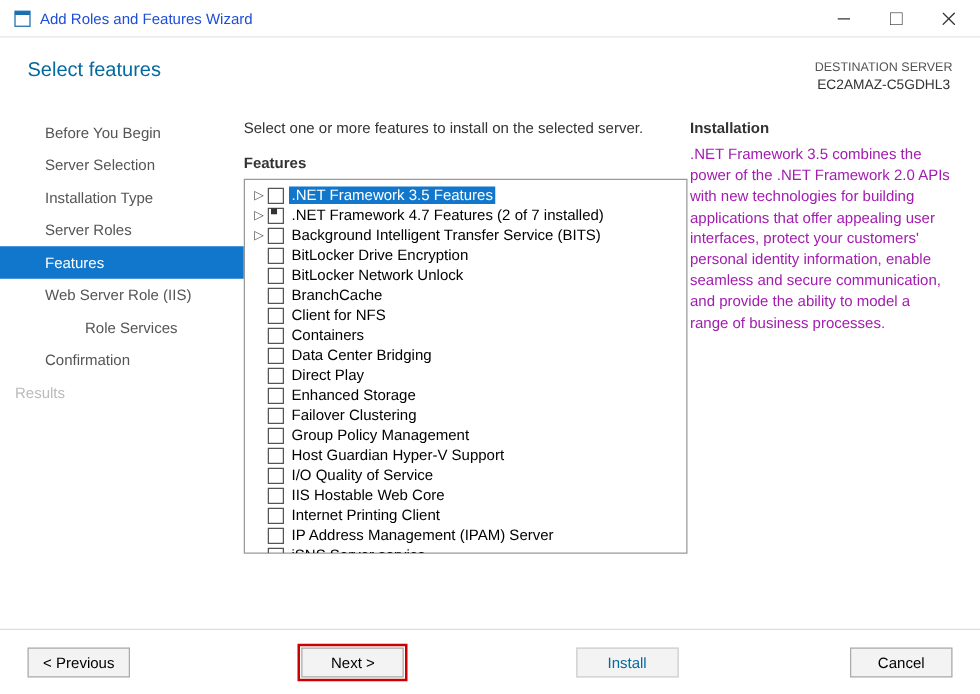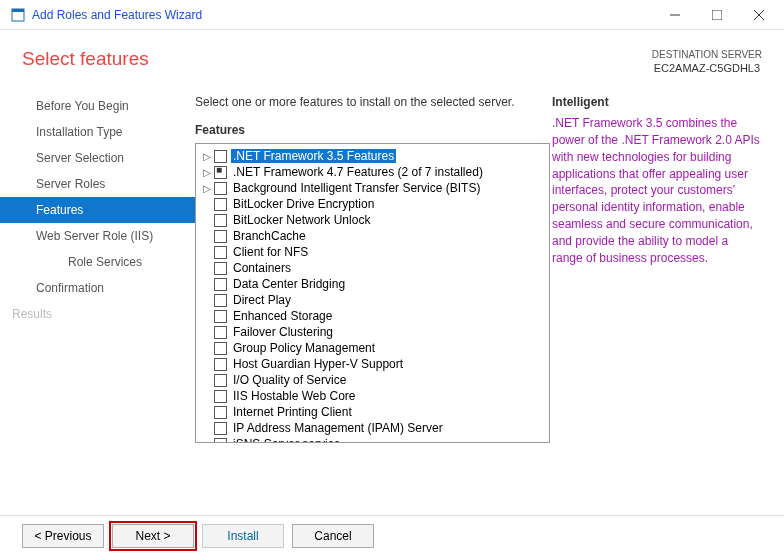--- a/index.html
+++ b/index.html
@@ -6,21 +6,21 @@
 body { background: #fff; width: 784px; height: 555px; overflow: hidden; position: relative; }
 
 
 .titlebar { height: 30px; display: flex; align-items: center; padding: 0 4px; border-bottom: 1px solid #e5e5e5; }
 .titlebar .app-icon { width: 16px; height: 16px; margin: 0 6px; }
 .titlebar .app-title { font-size: 12px; color: #1d4ed8; flex: 1; }
 .win-btn { width: 42px; height: 28px; display: flex; align-items: center; justify-content: center; font-size: 11px; cursor: default; }
 
 
 .header { padding: 18px 22px 10px 22px; display: flex; justify-content: space-between; align-items: flex-start; }
-.page-title { font-size: 19px; font-weight: 300; color: #ef4444; }
+.page-title { font-size: 16px; font-weight: 300; color: #0369a1; }
 .dest { text-align: center; font-size: 10px; color: #555; line-height: 1.3; }
 .dest .srv { color: #333; font-size: 11px; }
 
 
 .main { display: flex; height: 420px; }
 
 .nav { width: 195px; padding-top: 8px; }
 .nav-item { font-size: 12px; color: #555; padding: 6px 0 6px 36px; cursor: default; }
 .nav-item.lvl2 { padding-left: 68px; }
 .nav-item.selected { background: #1177cc; color: #fff; }
@@ -36,21 +36,21 @@
 .feat-row .arrow { width: 14px; text-align: center; color: #555; font-size: 10px; }
 .feat-row .cb { width: 13px; height: 13px; border: 1px solid #555; margin-right: 4px; position: relative; }
 .feat-row .cb.filled::after { content: "■"; position: absolute; top: -3px; left: 1px; font-size: 10px; color: #333; }
 .feat-row .lbl { padding: 0 2px; }
 .feat-row .lbl.sel { background: #1177cc; color: #fff; }
 
 .desc-col { width: 210px; }
 .desc-text { font-size: 12px; color: #a21caf; line-height: 1.4; }
 
 
-.footer { position: absolute; bottom: 0; left: 0; right: 0; height: 40px; border-top: 1px solid #ddd; display: flex; justify-content: flex-start; align-items: center; padding: 0 22px; gap: 8px; }
+.footer { position: absolute; bottom: 0; left: 0; right: 0; height: 52px; border-top: 1px solid #ddd; display: flex; justify-content: space-between; align-items: center; padding: 0 22px; gap: 8px; }
 .btn { width: 82px; height: 24px; font-size: 12px; background: #f3f3f3; border: 1px solid #aaa; cursor: default; }
 .btn.disabled { color: #0369a1; border-color: #ccc; }
 .btn.highlight { outline: 2px solid #c00; outline-offset: 1px; }
 </style>
 </head>
 <body>
 
 <div class="titlebar">
   <span class="app-icon">
     <svg width="16" height="16" viewBox="0 0 16 16">
@@ -81,22 +81,22 @@
   <div class="page-title">Select features</div>
   <div class="dest">
     <div>DESTINATION SERVER</div>
     <div class="srv">EC2AMAZ-C5GDHL3</div>
   </div>
 </div>
 
 <div class="main">
   <div class="nav" id="nav">
       <div class="nav-item">Before You Begin</div>
+      <div class="nav-item">Server Selection</div>
       <div class="nav-item">Installation Type</div>
-      <div class="nav-item">Server Selection</div>
       <div class="nav-item">Server Roles</div>
       <div class="nav-item selected">Features</div>
       <div class="nav-item">Web Server Role (IIS)</div>
       <div class="nav-item lvl2">Role Services</div>
       <div class="nav-item">Confirmation</div>
       <div class="nav-item disabled">Results</div>
     </div>
   <div class="content">
     <div class="left-col">
       <div class="instr">Select one or more features to install on the selected server.</div>
@@ -193,21 +193,21 @@
             <span class="lbl">IP Address Management (IPAM) Server</span>
           </div>
           <div class="feat-row">
             <span class="arrow"></span>
             <span class="cb"></span>
             <span class="lbl">iSNS Server service</span>
           </div>
         </div>
     </div>
     <div class="desc-col">
-      <div class="section-label">Intelligent</div>
+      <div class="section-label">Installation</div>
       <div class="desc-text">.NET Framework 3.5 combines the power of the .NET Framework 2.0 APIs with new technologies for building applications that offer appealing user interfaces, protect your customers' personal identity information, enable seamless and secure communication, and provide the ability to model a range of business processes.</div>
     </div>
   </div>
 </div>
 
 <div class="footer">
   <button class="btn">&lt; Previous</button>
   <button class="btn highlight">Next &gt;</button>
   <button class="btn disabled">Install</button>
   <button class="btn">Cancel</button>

